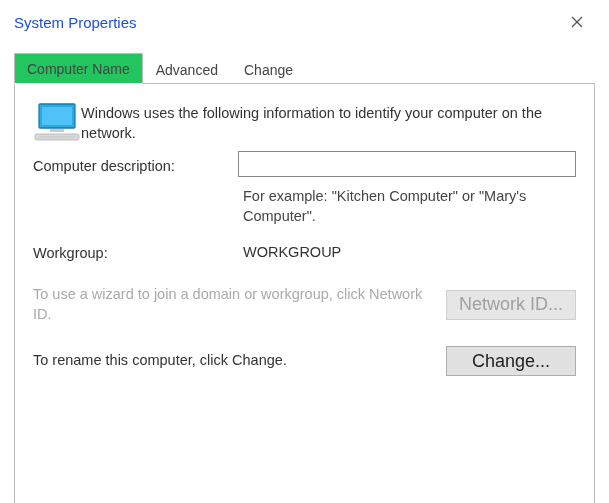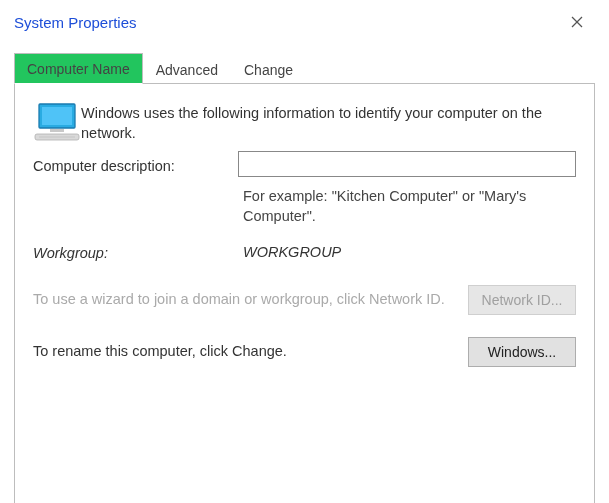--- a/index.html
+++ b/index.html
@@ -113,26 +113,26 @@
     gap: 8px;
   }
   .action-text {
     font-size: 14.5px;
     color: #333;
     line-height: 1.35;
     flex: 1;
   }
   .action-text.disabled { color: #aaa; }
   button.win-btn {
-    width: 108px;
+    width: 130px;
     height: 30px;
     background: #e1e1e1;
     border: 1px solid #adadad;
     font-family: inherit;
-    font-size: 14px;
+    font-size: 18px;
     color: #222;
     cursor: default;
   }
   button.win-btn.disabled {
     color: #a0a0a0;
     background: #e6e6e6;
     border-color: #cfcfcf;
   }
 </style>
 </head>
@@ -173,29 +173,29 @@
     <div class="form-row">
       <div class="form-label">Computer description:</div>
       <div class="form-value">
         <input type="text" class="text-input" value="" style="">
       </div>
     </div>
 
     <div class="hint-row">For example: "Kitchen Computer" or "Mary's Computer".</div>
 
 
-    <div class="form-row" style="margin-top:14px;font-style:italic;">
+    <div class="form-row" style="margin-top:14px;">
       <div class="form-label">Workgroup:</div>
       <div class="form-value">WORKGROUP</div>
     </div>
 
     <div class="action-row" style="margin-top:24px;">
       <div class="action-text disabled">To use a wizard to join a domain or workgroup, click Network ID.</div>
       <button class="win-btn disabled">Network ID...</button>
     </div>
 
     <div class="action-row" style="justify-content:flex-end;">
       <div class="action-text">To rename this computer, click Change.</div>
-      <button class="win-btn">Windows...</button>
+      <button class="win-btn">Change...</button>
     </div>
 
   </div>
 </div>
 
 </body></html>

